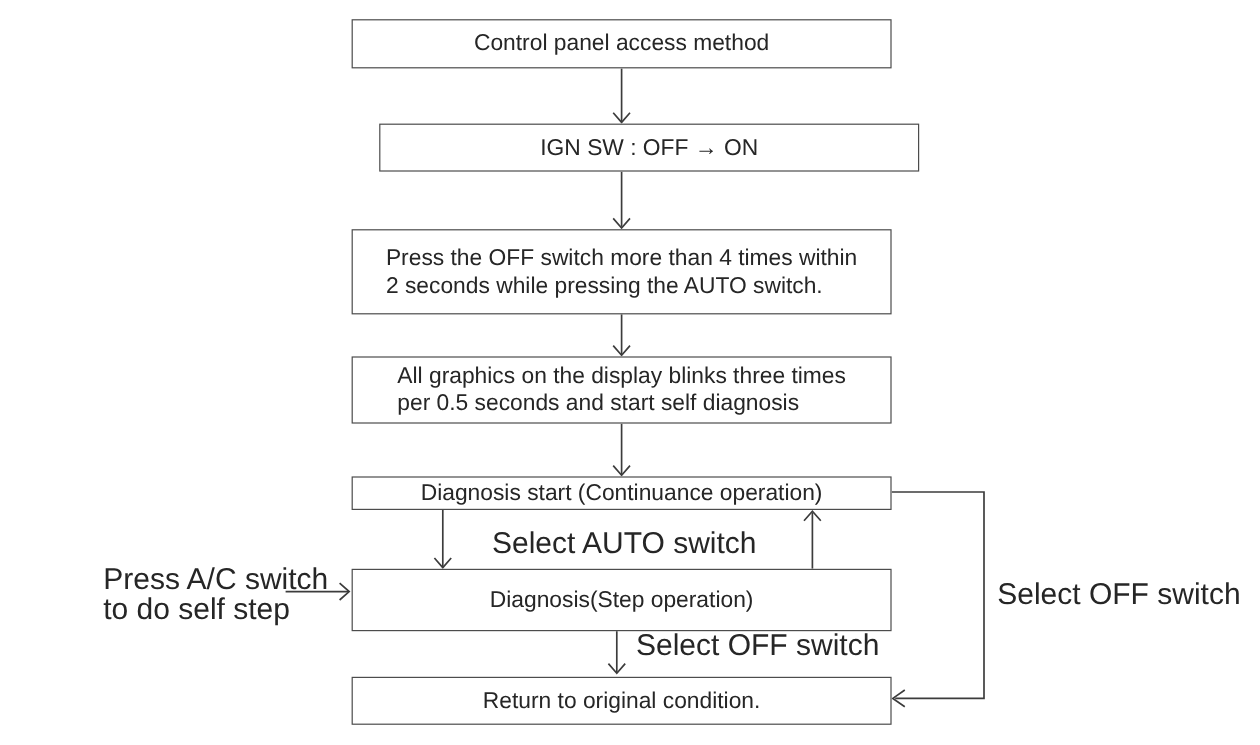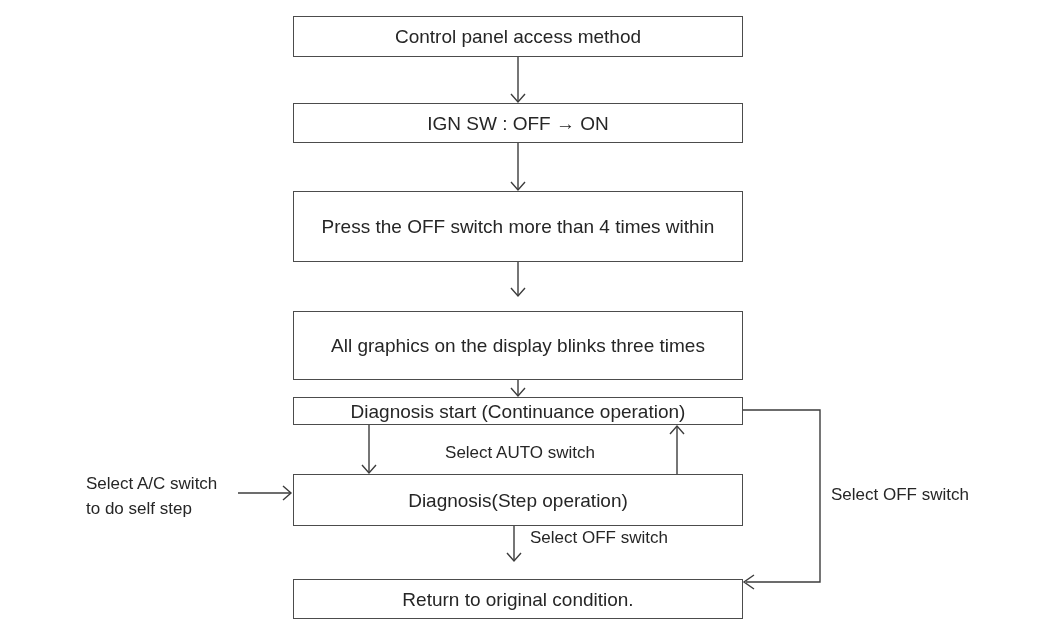--- a/index.html
+++ b/index.html
@@ -34,21 +34,21 @@
     text-align: center;
   }
   .node .line {
     display: block;
     font-size: 19px;
     line-height: 23px;
     white-space: nowrap;
   }
   .edge-label {
     position: absolute;
-    font-size: 17px;
+    font-size: 25px;
     line-height: 22px;
     white-space: nowrap;
   }
   .edge-label.centered {
     text-align: center;
   }
   .edge-label .line {
     display: block;
     line-height: 25px;
   }
@@ -118,60 +118,62 @@
       <path d="M754,575 L744,582 L754,589"></path>
     </g>
   </svg>
 
   <div class="node center" style="top:16px; height:41px;">
     <div class="inner">
       <span class="line">Control panel access method</span>
     </div>
   </div>
 
-  <div class="node center" style="top:103px; height:40px;">
+  <div class="node center" style="top:103px; height:40px;margin-left:23px;">
     <div class="inner">
       <span class="line">IGN SW : OFF → ON</span>
     </div>
   </div>
 
   <div class="node" style="top:191px; height:71px;">
     <div class="inner">
       <span class="line">Press the OFF switch more than 4 times within</span>
+      <span class="line">2 seconds while pressing the AUTO switch.</span>
     </div>
   </div>
 
-  <div class="node" style="top:311px; height:69px;align-items:center;">
+  <div class="node" style="top:297px; height:56px;align-items:center;">
     <div class="inner">
       <span class="line">All graphics on the display blinks three times</span>
+      <span class="line">per 0.5 seconds and start self diagnosis</span>
     </div>
   </div>
 
   <div class="node center" style="top:397px; height:28px;">
     <div class="inner">
       <span class="line">Diagnosis start (Continuance operation)</span>
     </div>
   </div>
 
   <div class="node center" style="top:474px; height:52px;">
     <div class="inner">
       <span class="line">Diagnosis(Step operation)</span>
     </div>
   </div>
 
-  <div class="node center" style="top:579px; height:40px;">
+  <div class="node center" style="top:564px; height:40px;">
     <div class="inner">
       <span class="line">Return to original condition.</span>
     </div>
   </div>
 
   <div class="edge-label centered" style="left:410px; top:442px; width:220px;">Select AUTO switch</div>
 
   <div class="edge-label" style="left:530px; top:527px;">Select OFF switch</div>
 
   <div class="edge-label" style="left:831px; top:484px;">Select OFF switch</div>
 
   <div class="edge-label" style="left:86px; top:471px;">
-    <span class="line">Select A/C switch</span>
+    <span class="line">Press A/C switch</span>
     <span class="line">to do self step</span>
   </div>
 
 </div>
 
 </body></html>

